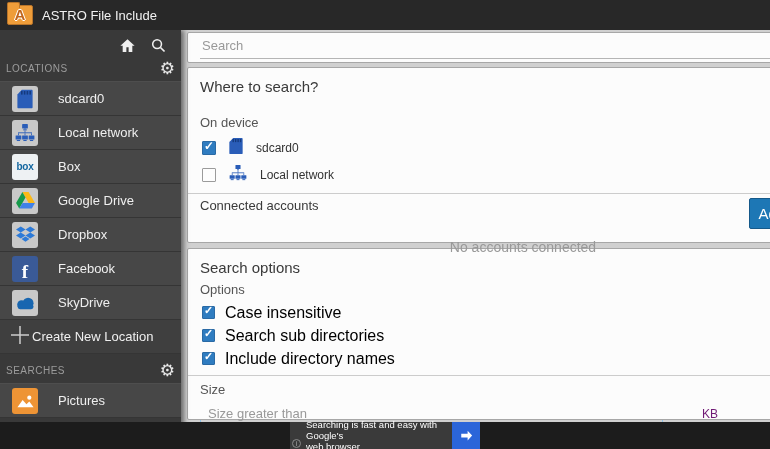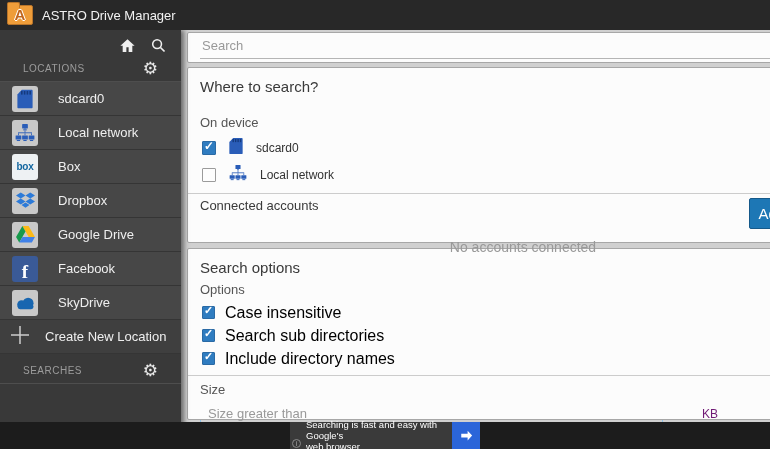--- a/index.html
+++ b/index.html
@@ -11,32 +11,32 @@
   .app-icon { width:26px; height:20px; margin:0 9px 0 7px; position:relative; background:#ef9d3a; border-radius:2px; border:1px solid #b8742a; }
   .app-icon::before { content:""; position:absolute; left:-1px; top:-4px; width:11px; height:5px; background:#ef9d3a; border:1px solid #b8742a; border-bottom:none; border-radius:2px 2px 0 0; }
   .app-icon .letter { position:absolute; left:0; right:0; top:0px; text-align:center; font-size:15px; font-weight:bold; color:#c1651c;
       text-shadow:-1px 0 #fff,1px 0 #fff,0 -1px #fff,0 1px #fff; }
   .app-title { color:#f2f2f2; font-size:13px; }
 
   
   .sidebar { position:absolute; left:0; top:30px; width:181px; height:419px; background:#393939; box-shadow:3px 0 5px rgba(0,0,0,.5); z-index:3; }
   .side-toolbar { height:26px; display:flex; justify-content:flex-end; align-items:center; gap:14px; padding:4px 14px 0 0; }
   .side-toolbar svg { display:block; }
-  .side-header { height:26px; display:flex; align-items:center; justify-content:space-between; padding:0 23px; border-bottom:1px solid #4e4e4e; }
+  .side-header { height:26px; display:flex; align-items:center; justify-content:space-between; padding:0 6px; border-bottom:1px solid #4e4e4e; }
   .side-header .hdr-label { color:#9c9c9c; font-size:10px; letter-spacing:.5px; }
   .gear { color:#e8e8e8; font-size:17px; line-height:17px; }
   .side-row { height:34px; background:#474747; border-bottom:1px solid #353535; display:flex; align-items:center; padding-left:12px; gap:20px; }
   .side-row .label { color:#efefef; font-size:13px; }
   .tile { width:26px; height:26px; background:#c9c9c9; border-radius:3px; display:flex; align-items:center; justify-content:center; flex:0 0 auto; }
   .tile.fb { background:#3a5a97; }
   .tile.pic { background:#ee9435; }
   .tile.boxt { background:#eef1f3; }
   .box-word { color:#1467a0; font-weight:bold; font-size:10px; letter-spacing:-.3px; }
   .fb-f { color:#fff; font-weight:bold; font-size:19px; font-family:"Liberation Serif", serif; margin-top:6px; }
-  .create-row { height:34px; background:#3f3f3f; border-bottom:1px solid #353535; display:flex; align-items:center; padding-left:8px; gap:13px; }
+  .create-row { height:34px; background:#3f3f3f; border-bottom:1px solid #353535; display:flex; align-items:center; padding-left:8px; }
   .create-row .label { color:#efefef; font-size:13px; }
 
   
   .main { position:absolute; left:181px; top:30px; width:683px; height:392px; background:#d0d0d0; padding:2px 5px 0 6px; }
   .card { background:#fcfcfc; border:1px solid #a7a7a7; border-radius:2px; }
   .search-card { height:31px; display:flex; align-items:center; padding:0 12px; margin-bottom:4px; }
   .search-input { flex:1; height:23px; line-height:20px; border-bottom:1px solid #b5b5b5; color:#999; font-size:13px; padding-left:2px; }
   .search-card svg { margin-left:14px; flex:0 0 auto; }
 
   .where-card { height:176px; margin-bottom:5px; }
@@ -71,21 +71,21 @@
   .info-badge { position:absolute; left:2px; bottom:1px; width:9px; height:9px; border:1px solid #8a8a8a; border-radius:50%; color:#aaa; font-size:7px; line-height:8px; text-align:center; }
   .ad-btn { width:28px; background:#2b65d9; display:flex; align-items:center; justify-content:center; }
 </style>
 </head>
 <body>
 
 <div class="topbar">
   <div class="app-icon">
     <span class="letter">A</span>
   </div>
-  <span class="app-title">ASTRO Drive Manager</span>
+  <span class="app-title">ASTRO File Include</span>
 </div>
 
 <div class="sidebar">
   <div class="side-toolbar">
     <span>
       <svg width="17" height="17" viewBox="0 0 24 24">
           <path d="M12 3 2 12.5h3.2V21h5.2v-6.4h3.2V21h5.2v-8.5H22Z" fill="#efefef"></path>
         </svg>
     </span>
     <span>
@@ -138,39 +138,39 @@
 
   <div class="side-row">
     <span class="tile boxt">
       <span class="box-word">box</span>
     </span>
     <span class="label">Box</span>
   </div>
 
   <div class="side-row">
     <span class="tile">
-      <svg width="19" height="17" viewBox="0 0 20 17" fill="#2c7ad8">
-          <path d="M5 0 10 3.2 5 6.4 0 3.2Z M15 0 20 3.2 15 6.4 10 3.2Z M5 6.4 10 9.6 5 12.8 0 9.6Z M15 6.4 20 9.6 15 12.8 10 9.6Z M10 10.6 14.2 13.3 10 16 5.8 13.3Z"></path>
-        </svg>
-    </span>
-    <span class="label">Dropbox</span>
-  </div>
-
-  <div class="side-row">
-    <span class="tile">
       <svg width="19" height="17" viewBox="0 0 20 18">
           <polygon points="6.7,0 13.3,0 20,11.6 13.4,11.6" fill="#fbb917"></polygon>
           <polygon points="6.7,0 10,5.8 3.4,17.4 0,11.6" fill="#169a4b"></polygon>
           <polygon points="3.4,17.4 16.7,17.4 20,11.6 6.8,11.6" fill="#4081e8"></polygon>
         </svg>
     </span>
     <span class="label">Google Drive</span>
   </div>
 
   <div class="side-row">
+    <span class="tile">
+      <svg width="19" height="17" viewBox="0 0 20 17" fill="#2c7ad8">
+          <path d="M5 0 10 3.2 5 6.4 0 3.2Z M15 0 20 3.2 15 6.4 10 3.2Z M5 6.4 10 9.6 5 12.8 0 9.6Z M15 6.4 20 9.6 15 12.8 10 9.6Z M10 10.6 14.2 13.3 10 16 5.8 13.3Z"></path>
+        </svg>
+    </span>
+    <span class="label">Dropbox</span>
+  </div>
+
+  <div class="side-row">
     <span class="tile fb">
       <span class="fb-f">f</span>
     </span>
     <span class="label">Facebook</span>
   </div>
 
   <div class="side-row">
     <span class="tile">
       <svg width="21" height="15" viewBox="0 0 24 16" fill="#1866b0">
           <circle cx="7.5" cy="10.5" r="5"></circle>
@@ -188,20 +188,29 @@
         </svg>
     </span>
     <span class="label">Create New Location</span>
   </div>
 
   <div class="side-header" style="height:30px; padding-top:4px;">
     <span class="hdr-label">SEARCHES</span>
     <span class="gear">⚙</span>
   </div>
 
+  <div class="side-row">
+    <span class="tile pic">
+      <svg width="19" height="16" viewBox="0 0 20 16">
+          <circle cx="14" cy="4.5" r="2.2" fill="#fff"></circle>
+          <path d="M1.5 14.5 7 7l4 4.5 3-3 4.5 6z" fill="#fff"></path>
+        </svg>
+    </span>
+    <span class="label">Pictures</span>
+  </div>
 </div>
 
 <div class="main">
 
   <div class="card search-card">
     <div class="search-input">Search</div>
     <span>
       <svg width="18" height="18" viewBox="0 0 24 24">
           <circle cx="10" cy="10" r="6" fill="none" stroke="#9c9c9c" stroke-width="1.8"></circle>
           <path d="M14.6 14.6 20 20" stroke="#9c9c9c" stroke-width="2"></path>

